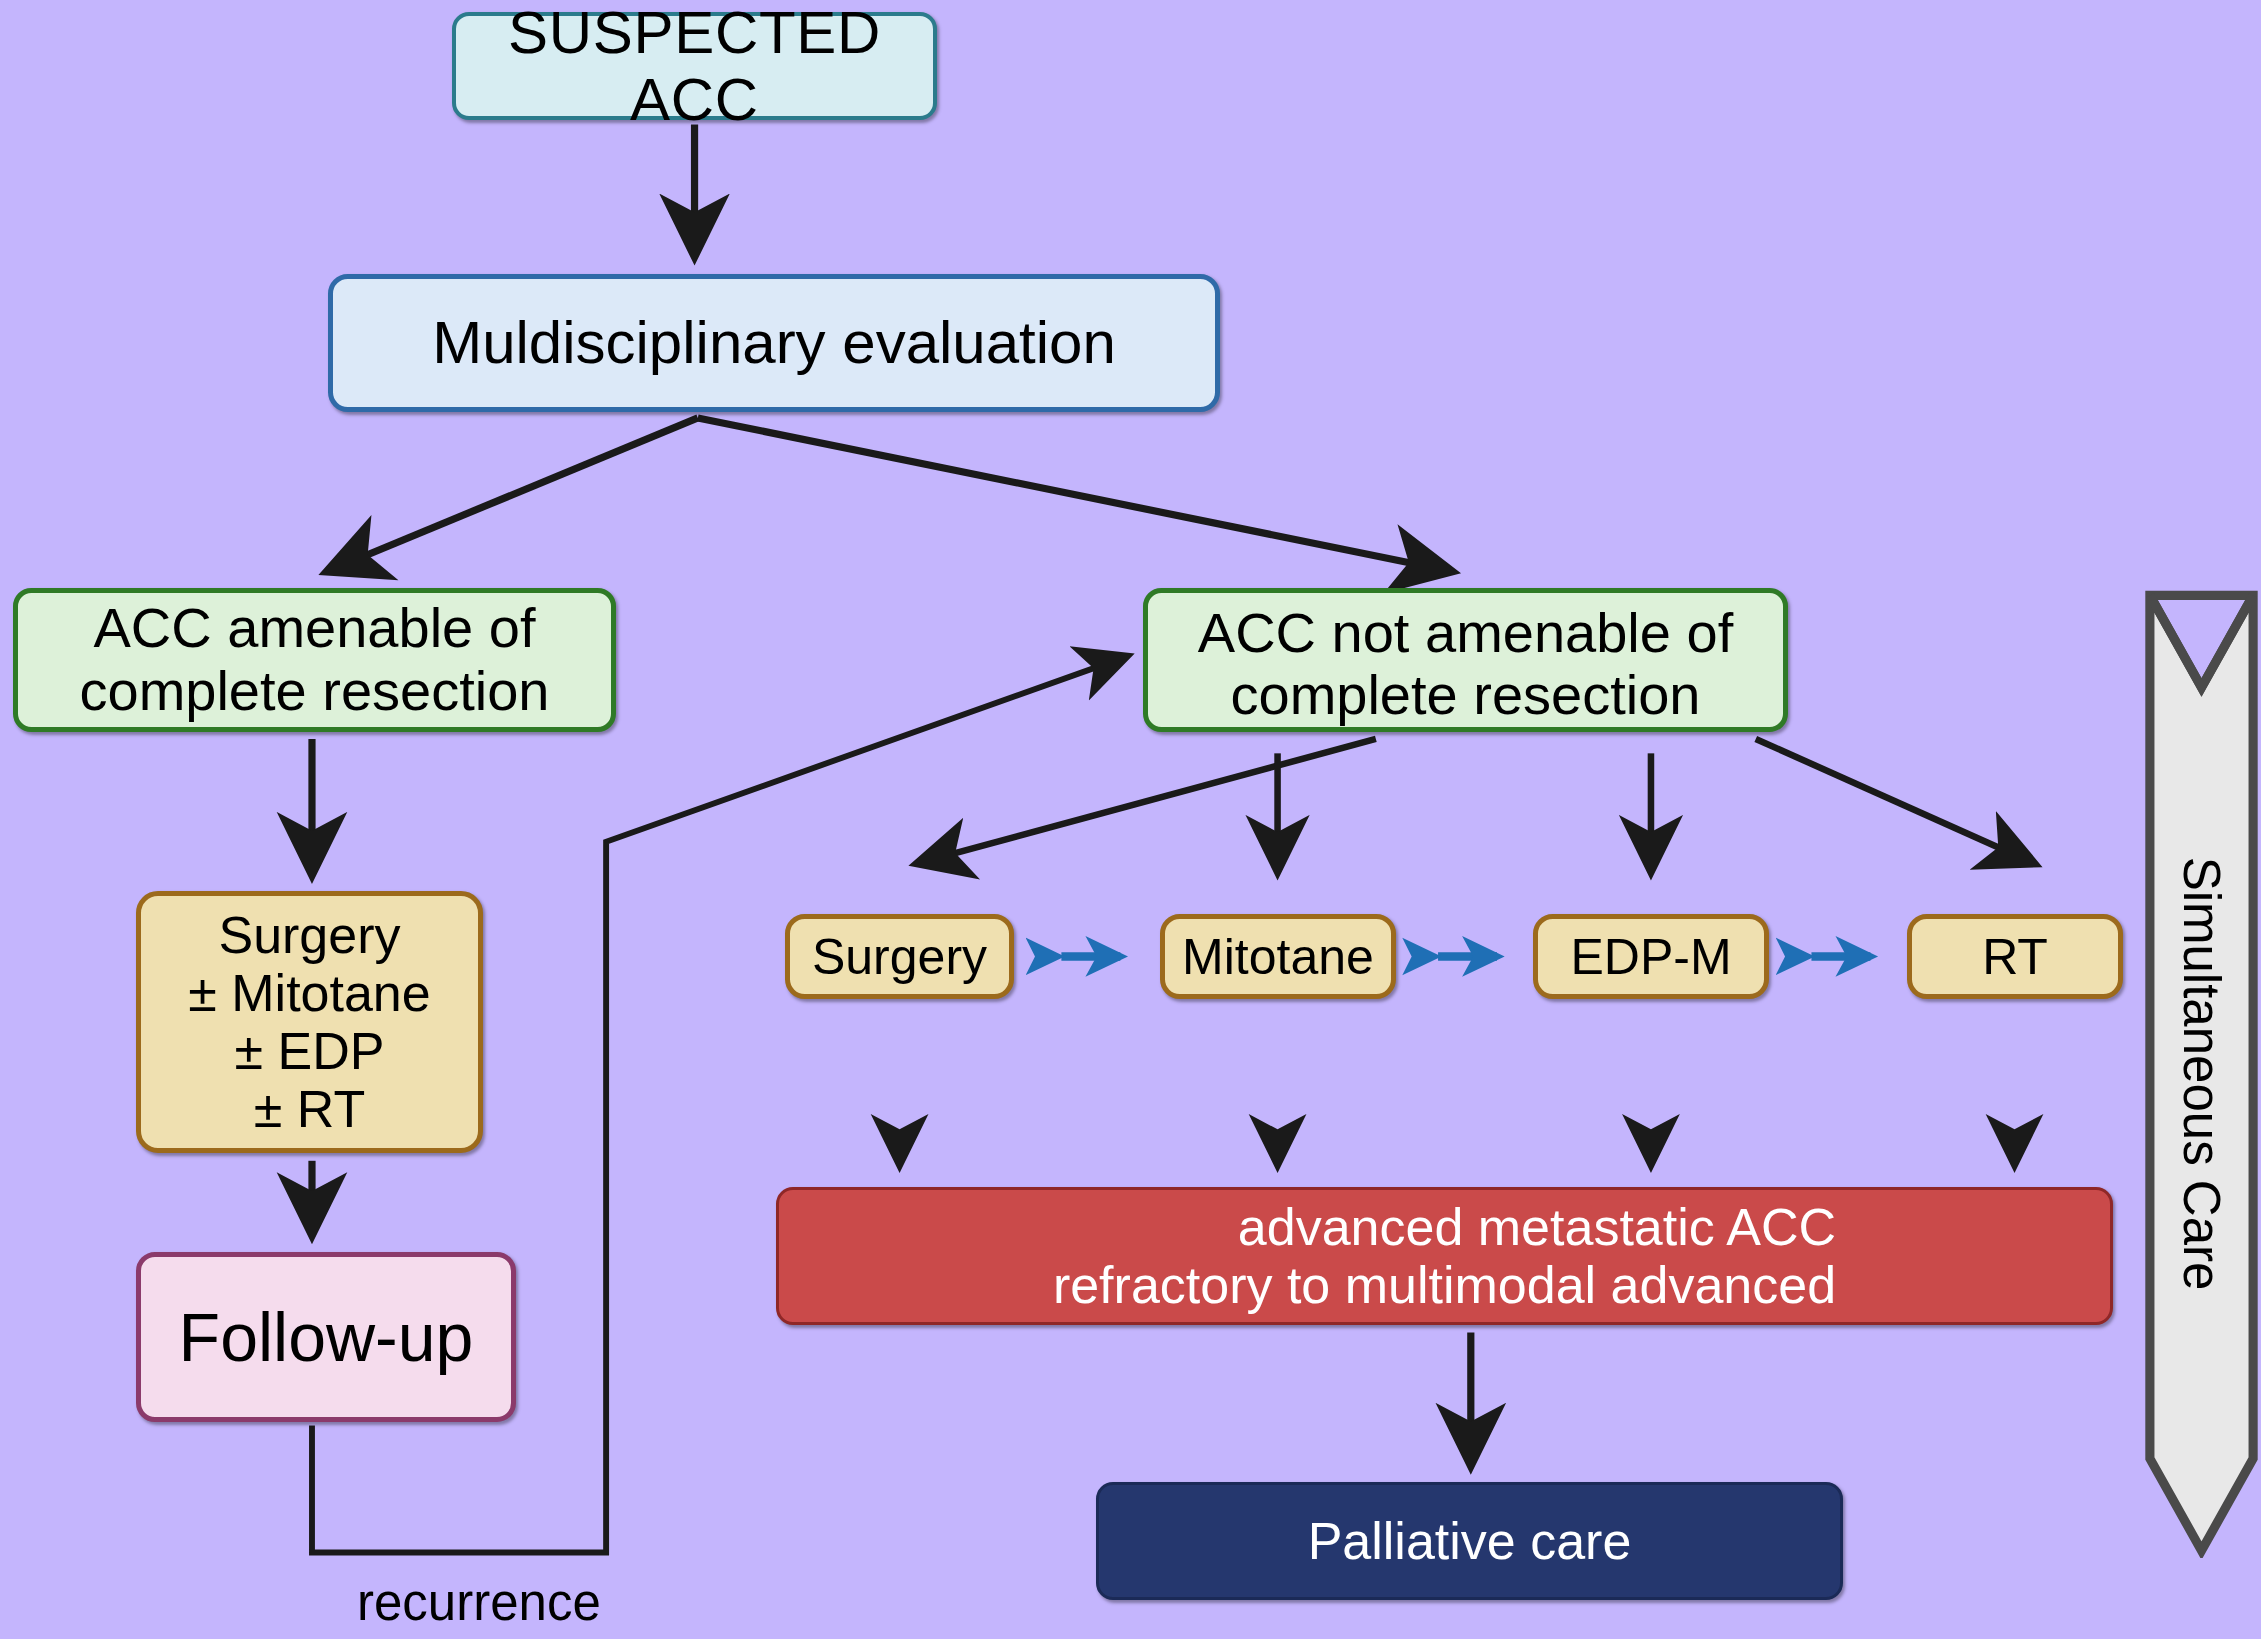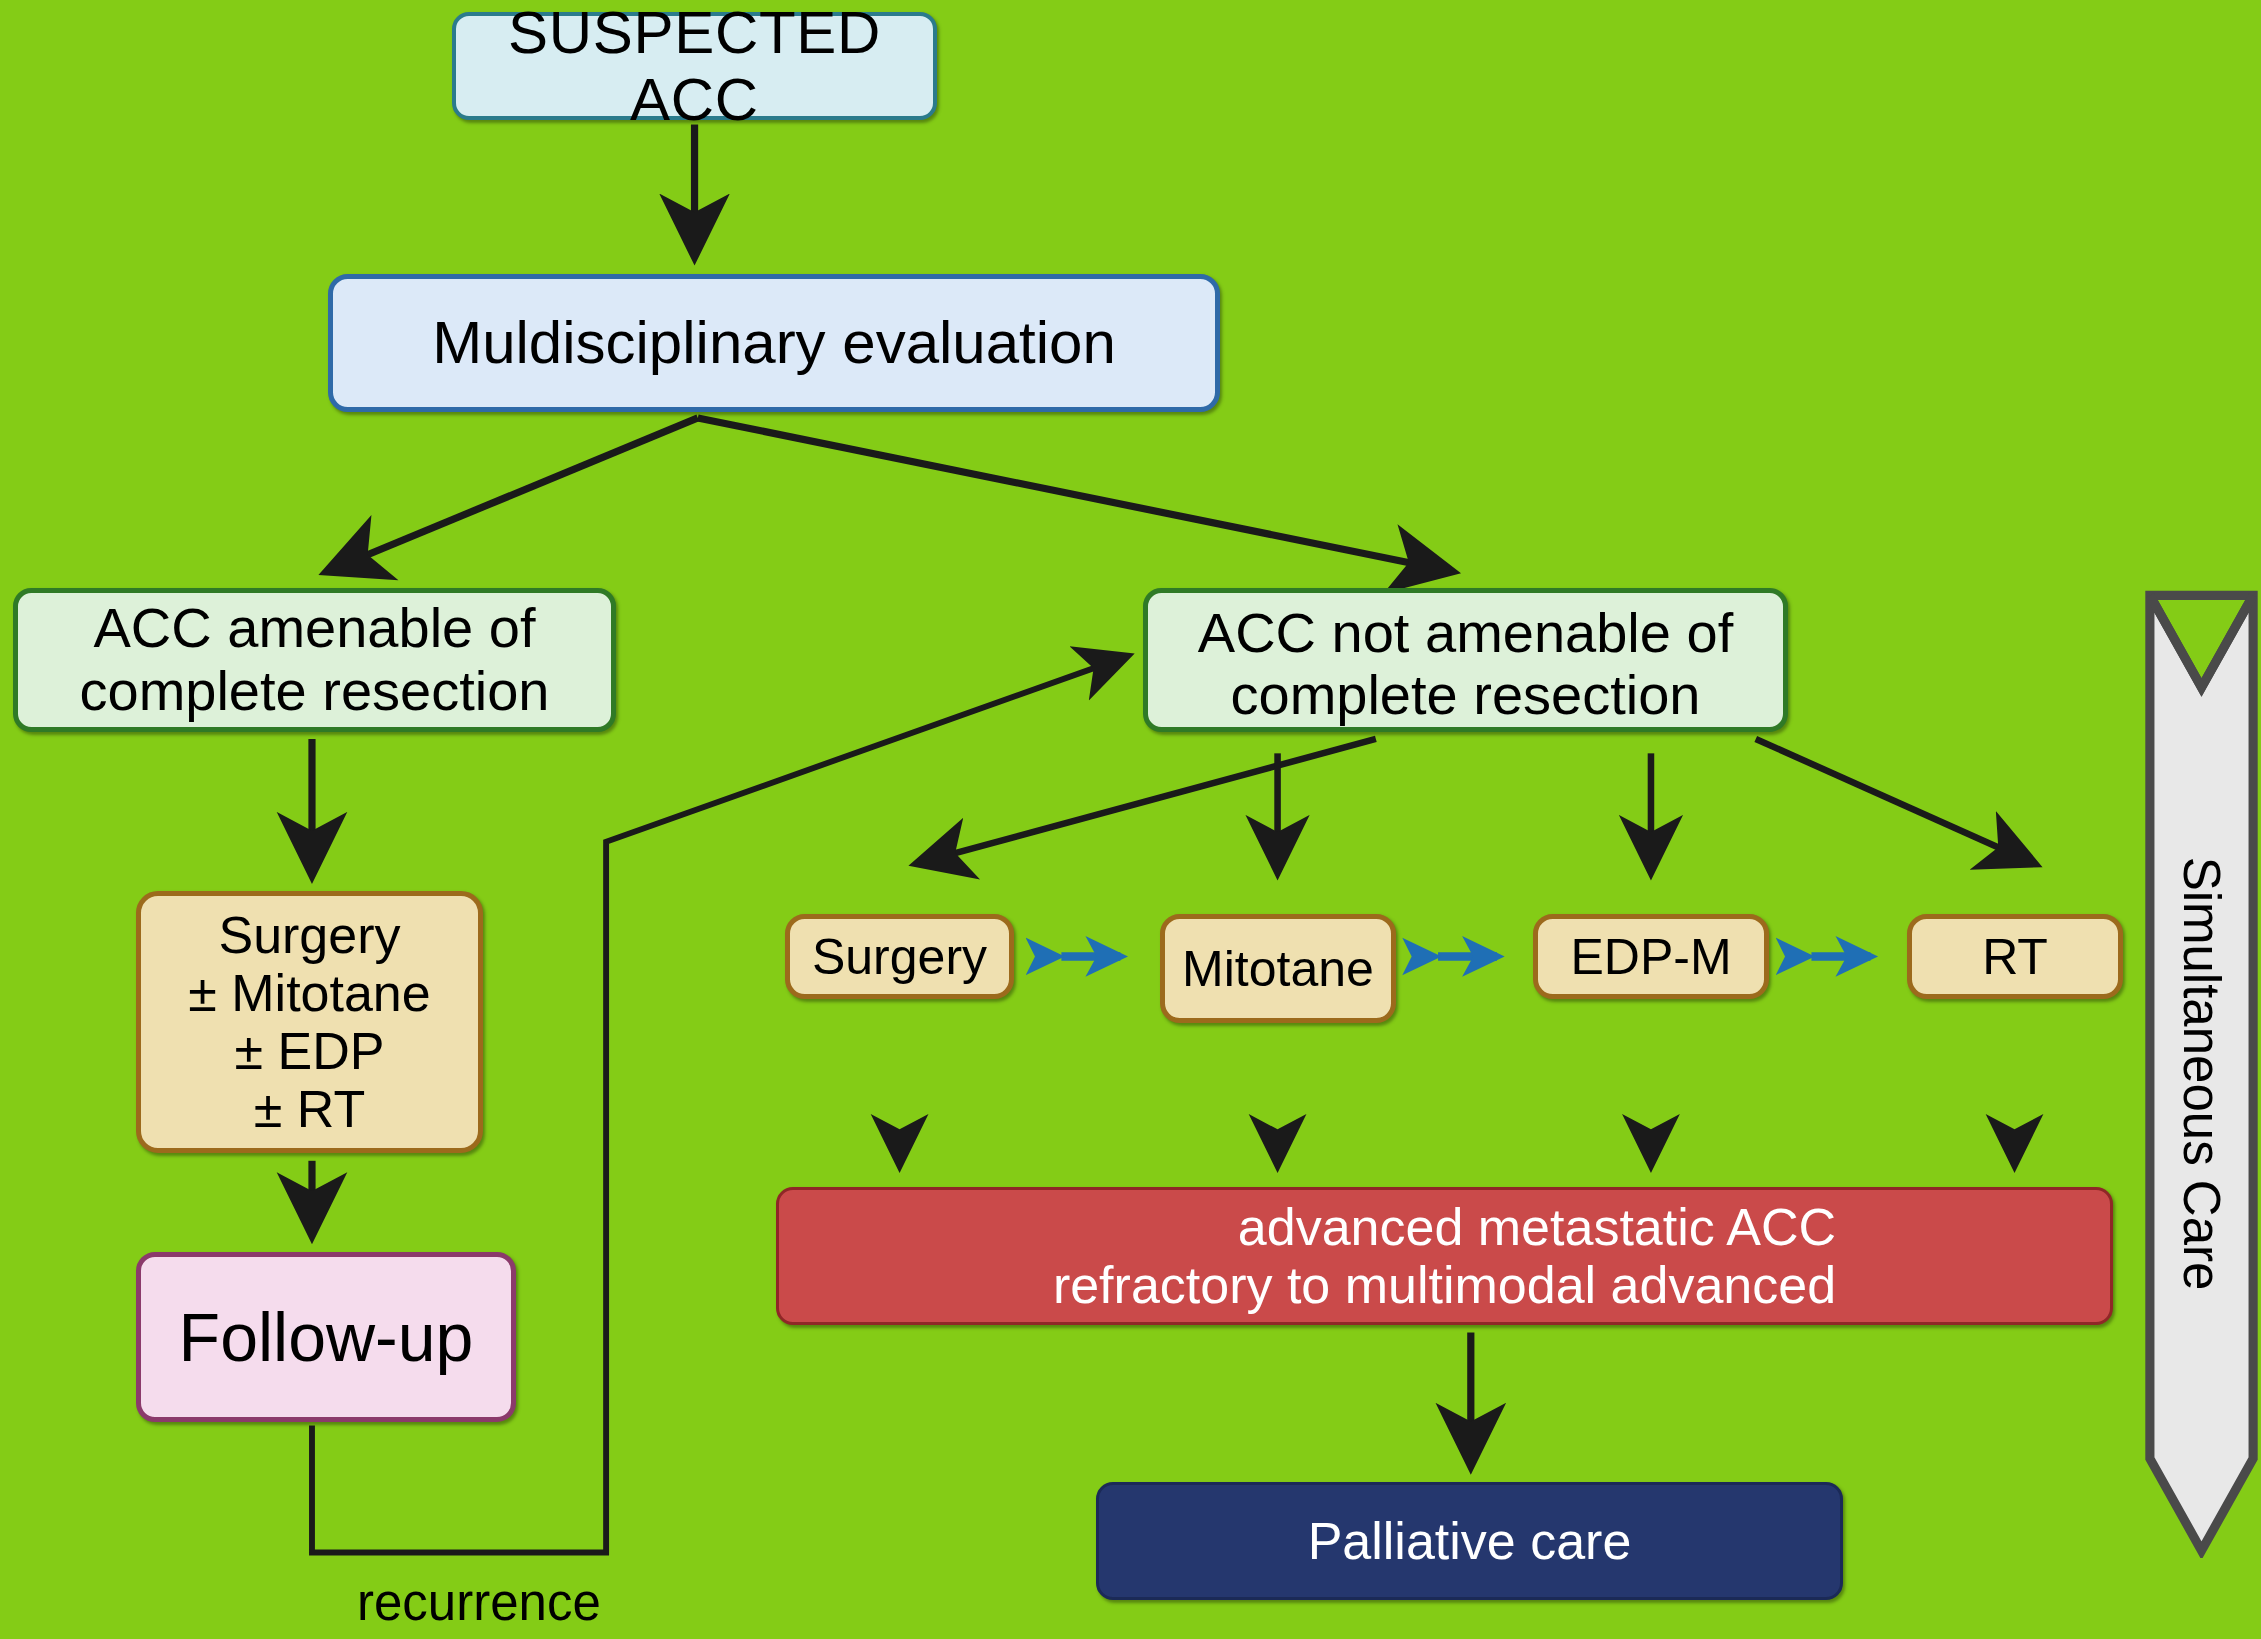--- a/index.html
+++ b/index.html
@@ -1,17 +1,17 @@
 <!DOCTYPE html>
 <html style="font-size:10.5px"><head>
 <meta charset="utf-8">
 <style>
   html,body{margin:0;padding:0;background:#ffffff;}
   body{font-family:"Liberation Sans",sans-serif;}
-  #stage{position:relative;width:2261px;height:1639px;background:#84cc16;overflow:hidden;}
+  #stage{position:relative;width:2261px;height:1639px;background:#c4b5fd;overflow:hidden;}
   #edges{position:absolute;left:0;top:0;width:2261px;height:1639px;pointer-events:none;}
 
   .node{position:absolute;box-sizing:border-box;display:flex;align-items:center;
         justify-content:center;text-align:center;line-height:1.12;
         font-family:"Liberation Sans",sans-serif;color:#000;
         box-shadow:2px 2.6px 3.3px rgba(0,0,0,.34);}
 
   .n-suspected{left:452px;top:11.8px;width:485px;height:108px;background:#d7edf2;
       border:4.6px solid #2b7b8c;border-radius:17px;font-size:60px;letter-spacing:0.7px;}
   .n-multi{left:328px;top:274px;width:892px;height:138px;background:#dce9f8;
@@ -27,21 +27,21 @@
   .n-red{left:776px;top:1187px;width:1337px;height:138px;background:#ca4a4a;
       border:3.3px solid #8f2727;border-radius:17px;font-size:52px;color:#fff;text-align:right;}
   .n-palliative{left:1096px;top:1482px;width:747px;height:118px;background:#25376e;
       border:3.3px solid #1b2a57;border-radius:17px;font-size:52px;color:#fff;}
 
   .tx{position:absolute;box-sizing:border-box;display:flex;align-items:center;
       justify-content:center;background:#efe0b0;border:5.2px solid #9c6a1c;
       border-radius:19.7px;font-size:50px;color:#000;
       box-shadow:2px 2.6px 3.3px rgba(0,0,0,.34);}
   .tx-surgery{left:785px;top:914px;width:229px;height:85px;}
-  .tx-mito{left:1160px;top:914px;width:236px;height:109px;}
+  .tx-mito{left:1160px;top:914px;width:236px;height:85px;}
   .tx-edpm{left:1533px;top:914px;width:236px;height:85px;}
   .tx-rt{left:1907px;top:914px;width:216px;height:85px;}
 
   .recurrence-label{position:absolute;left:357px;top:1573px;font-size:51px;color:#000;}
 
   .sim{position:absolute;left:2144px;top:588px;width:115px;height:970px;}
   .sim svg{position:absolute;left:0;top:0;}
   .sim-text{position:absolute;left:0;top:0;width:115px;height:970px;
      display:flex;align-items:center;justify-content:center;}
   .sim-text span{font-size:51px;color:#000;white-space:nowrap;

